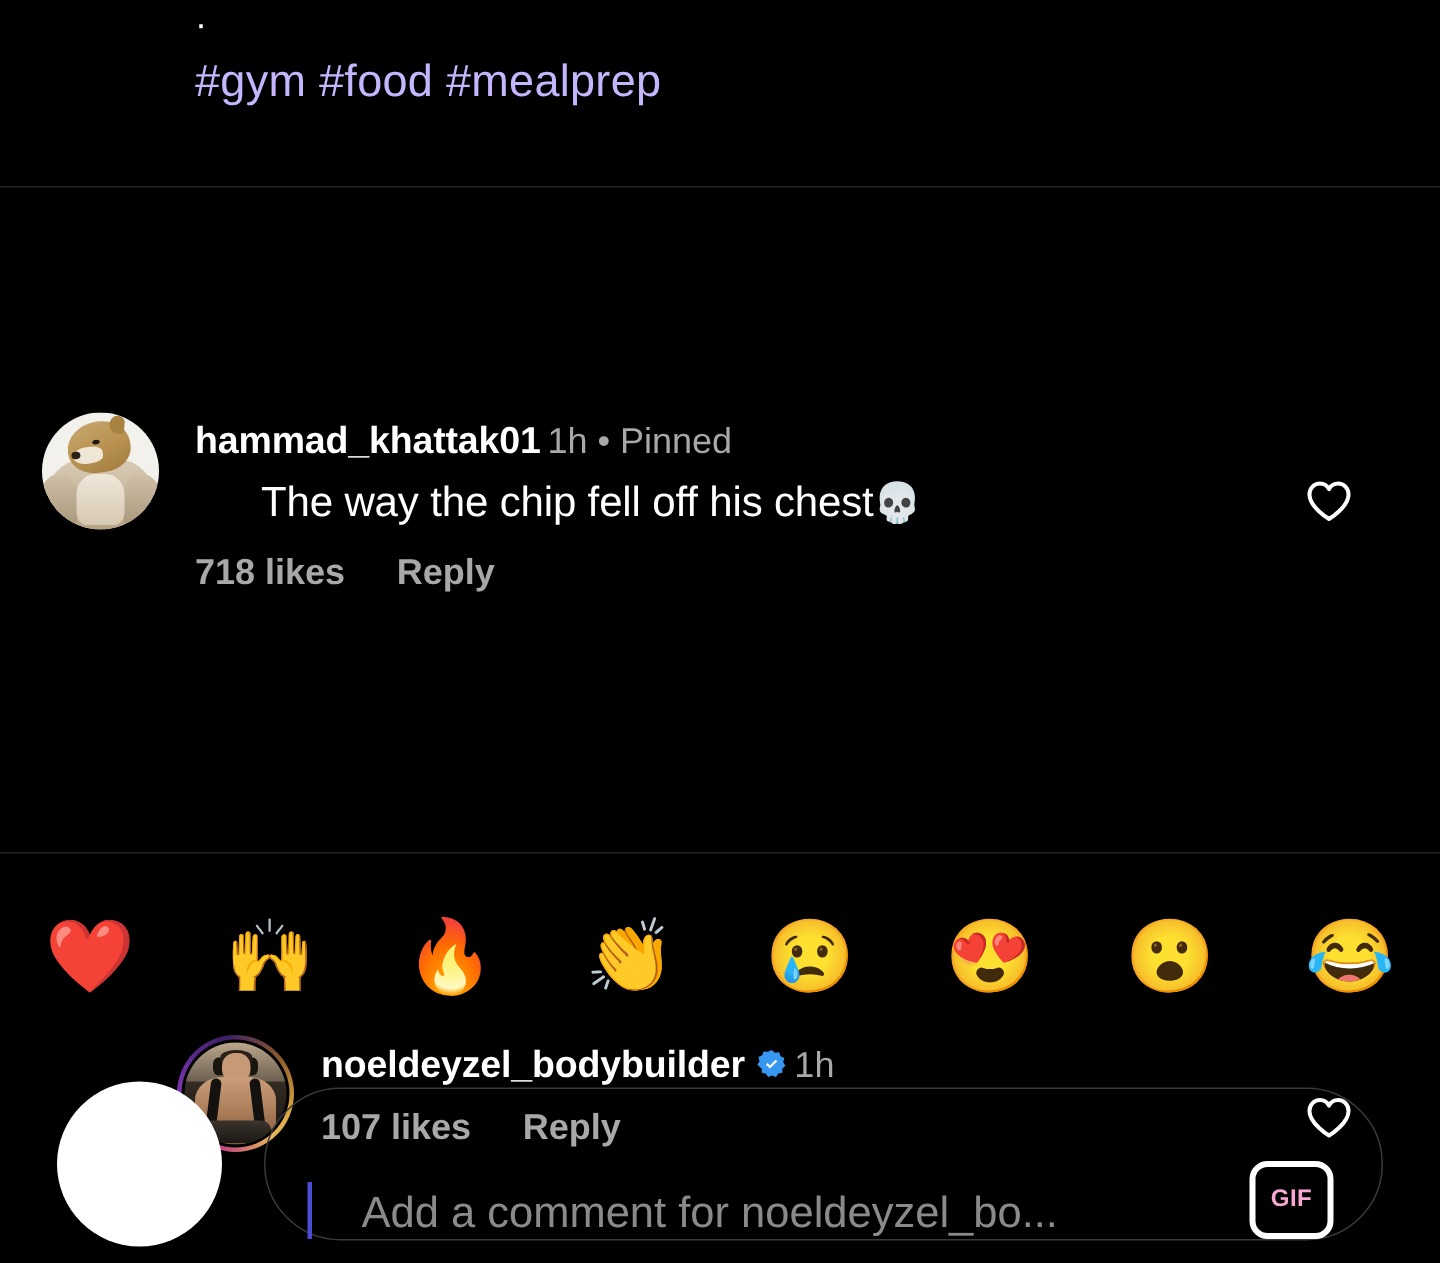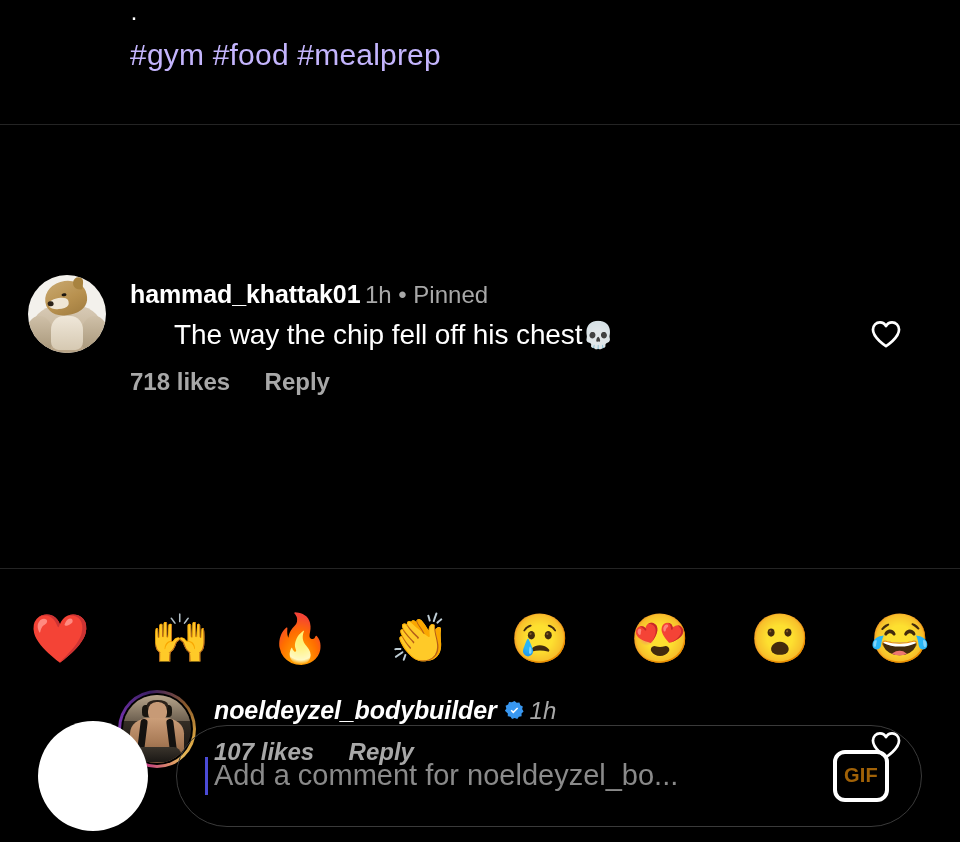--- a/index.html
+++ b/index.html
@@ -129,21 +129,21 @@
   }
   .bb .strapL { left:27%; transform:rotate(7deg); }
   .bb .strapR { right:27%; transform:rotate(-7deg); }
   .bb .belt {
     position:absolute; left:14%; bottom:2%; width:72%; height:22%;
     background:linear-gradient(180deg,#3a342c,#1b1815); border-radius:10px;
   }
 
   .c-body { position:absolute; }
   .c-body.top { left:130px; top:155px; width:700px; }
-  .c-body.reply { left:214px; top:366px; width:620px;font-style:italic; }
+  .c-body.reply { left:214px; top:366px; width:620px; }
 
   .c-head { white-space:nowrap; margin-bottom:6px; }
   .c-user { color:#ffffff; font-size:25px; font-weight:bold; letter-spacing:-0.1px; }
   .verified {
     display:inline-block; vertical-align:-2px; margin:0 5px 0 7px;
     width:21px; height:21px;
   }
   .c-meta { color:#a8a8a8; font-size:24px; font-weight:normal; }
 
   .c-text {
@@ -176,36 +176,36 @@
     display:flex; align-items:center;
   }
   .me-avatar {
     width:110px; height:110px; border-radius:50%;
     background:#ffffff; margin-left:38px; flex:0 0 auto;
   }
   .input-wrap {
     position:relative; margin-left:28px; margin-right:38px;
     flex:1 1 auto; height:102px;
     border:1.5px solid #3a3a3a; border-radius:51px;
-    display:flex; align-items:center;
+    display:flex; align-items:flex-end;gap:27px;
   }
   .caret {
     width:3px; height:38px; background:#4b4bd6;
     margin-left:28px; flex:0 0 auto;
   }
   .placeholder {
     color:#8a8a8a; font-size:29px; margin-left:6px;
     white-space:nowrap; overflow:hidden; flex:1 1 auto;
   }
   .gif-btn {
     flex:0 0 auto; margin-right:32px;
     width:56px; height:52px;
     border:4px solid #ffffff; border-radius:12px;
     display:flex; align-items:center; justify-content:center;
-    color:#a16207; font-size:20px; font-weight:bold; letter-spacing:0.3px;
+    color:#f9a8d4; font-size:16px; font-weight:bold; letter-spacing:0.3px;
     cursor:pointer;
   }
 </style>
 </head>
 <body>
 
 <div class="screen">
 
   <div class="caption-block">
     <div class="caption-dot">·</div>

